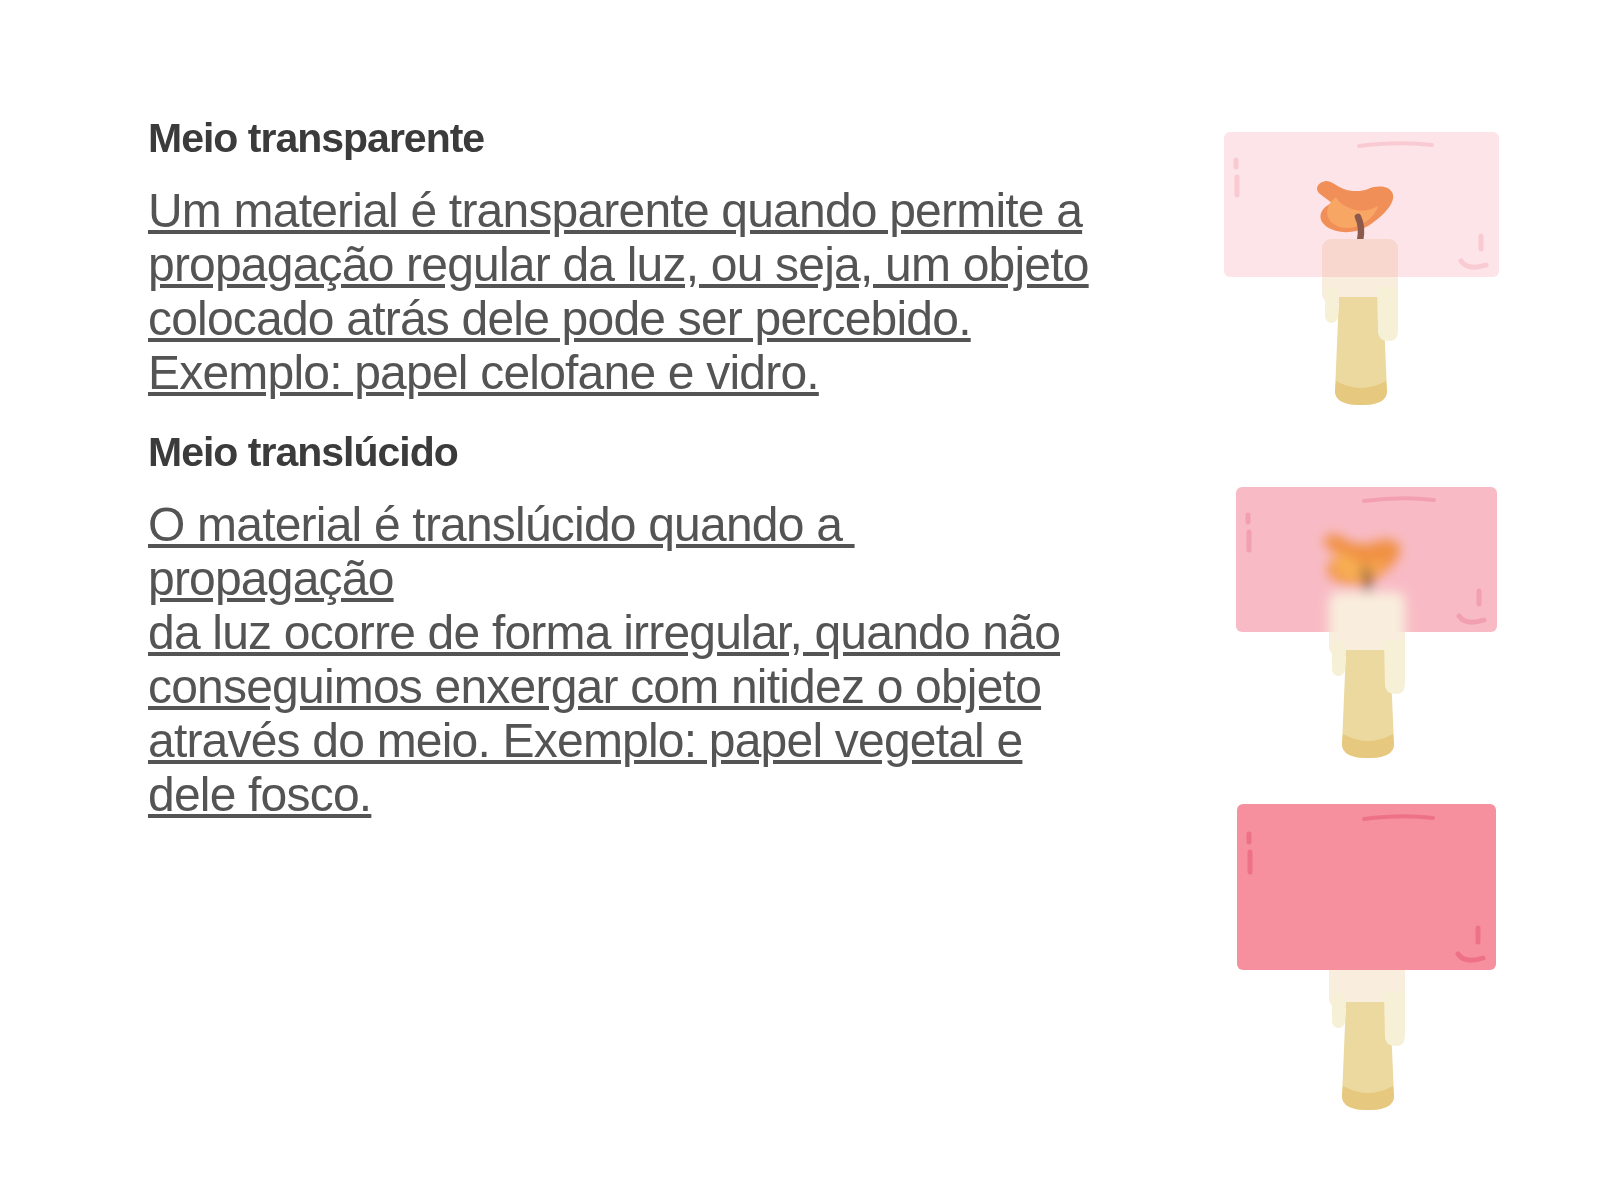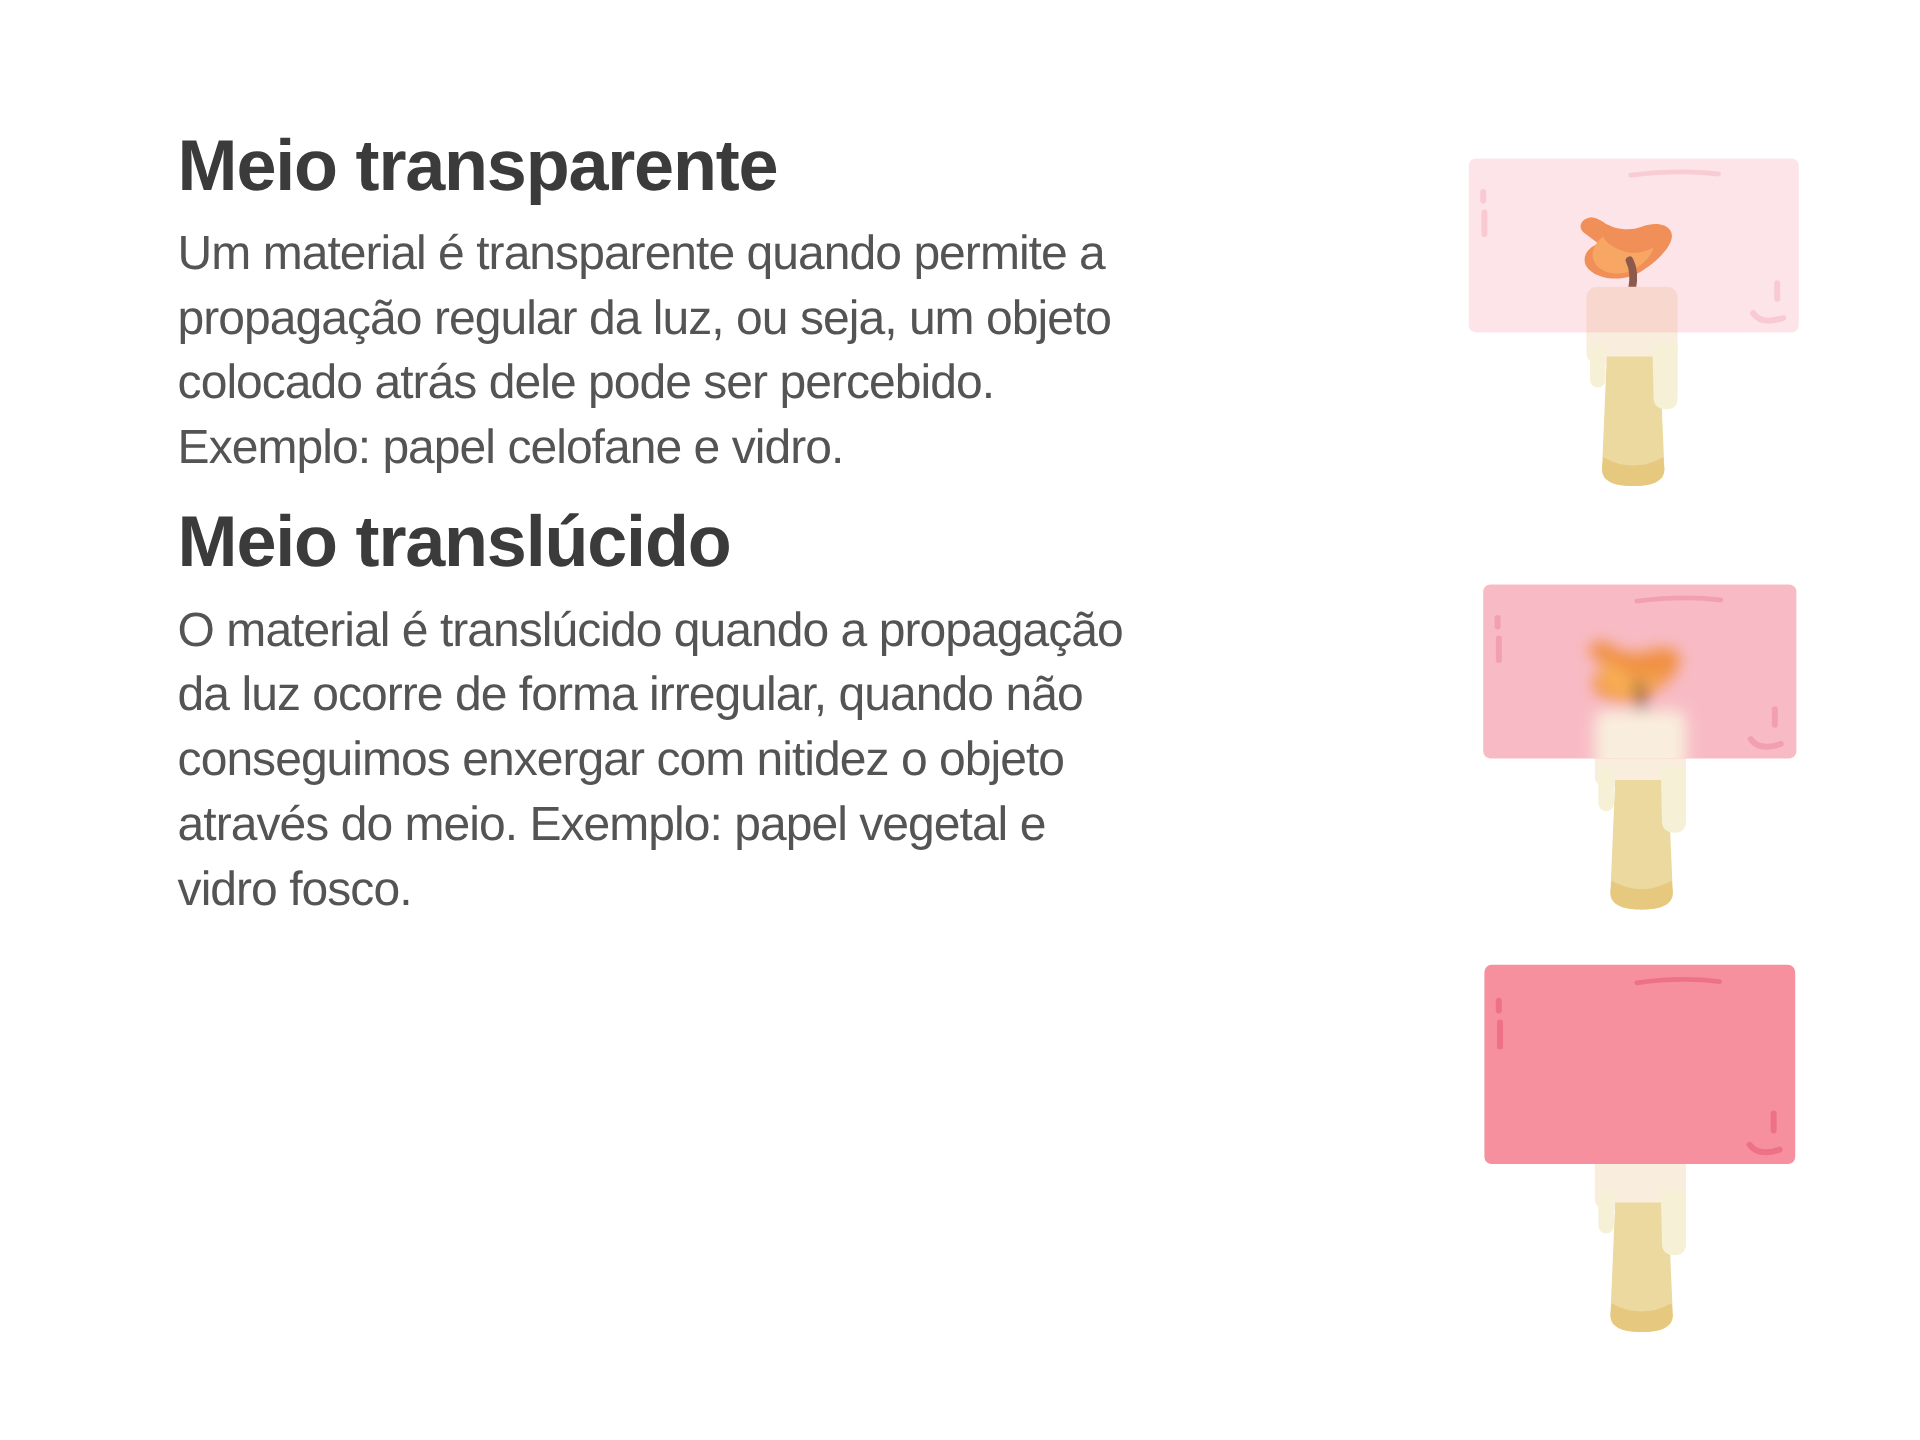--- a/index.html
+++ b/index.html
@@ -6,31 +6,32 @@
   body{
     width:1600px;height:1200px;
     background:#ffffff;
     font-family:"Liberation Sans",sans-serif;
     position:relative;overflow:hidden;
   }
   .content{
     position:absolute;left:148px;top:112px;width:950px;
   }
   .section-title{
-    font-size:60px;font-weight:700;line-height:52px;
+    font-size:41px;font-weight:700;line-height:52px;
     letter-spacing:-1px;
     color:var(--c-heading-text);
     margin:0 0 20px 0;
   }
   .section-body{
-    font-size:40px;font-weight:400;line-height:54px;
+    font-size:48px;font-weight:400;line-height:54px;
     letter-spacing:-0.8px;
     color:var(--c-body-text);
     margin:16px 0 26px 0;
     white-space:pre-wrap;
+    text-decoration:underline;
   }
   .figure{position:absolute;left:1150px;}
   #fig1{top:120px;}
   #fig2{top:460px;}
   #fig3{top:790px;}
 
   
   .flame-outer{fill:var(--c-flame-outer);}
   .flame-inner{fill:var(--c-flame-inner);}
   .wick{stroke:var(--c-wick);stroke-width:6.5;fill:none;stroke-linecap:round;}
@@ -74,21 +75,21 @@
   <p class="section-body">Um material é transparente quando permite a
 propagação regular da luz, ou seja, um objeto
 colocado atrás dele pode ser percebido.
 Exemplo: papel celofane e vidro.</p>
 
   <h3 class="section-title">Meio translúcido</h3>
   <p class="section-body">O material é translúcido quando a propagação
 da luz ocorre de forma irregular, quando não
 conseguimos enxergar com nitidez o objeto
 através do meio. Exemplo: papel vegetal e
-vidro fosco.</p>
+dele fosco.</p>
 
 </div>
 
 <svg id="fig1" class="figure" width="400" height="300" viewBox="0 0 400 300">
   <use href="#candle" x="142" y="59"></use>
   <rect class="panel-1" x="74" y="12" width="275" height="145" rx="6"></rect>
   <g class="deco deco-1" transform="translate(74,12)">
     <path class="thin" d="M 135,14 Q 175,9 208,13"></path>
     <path d="M 12,28 L 12,35"></path>
     <path d="M 13,45 L 13,63"></path>

